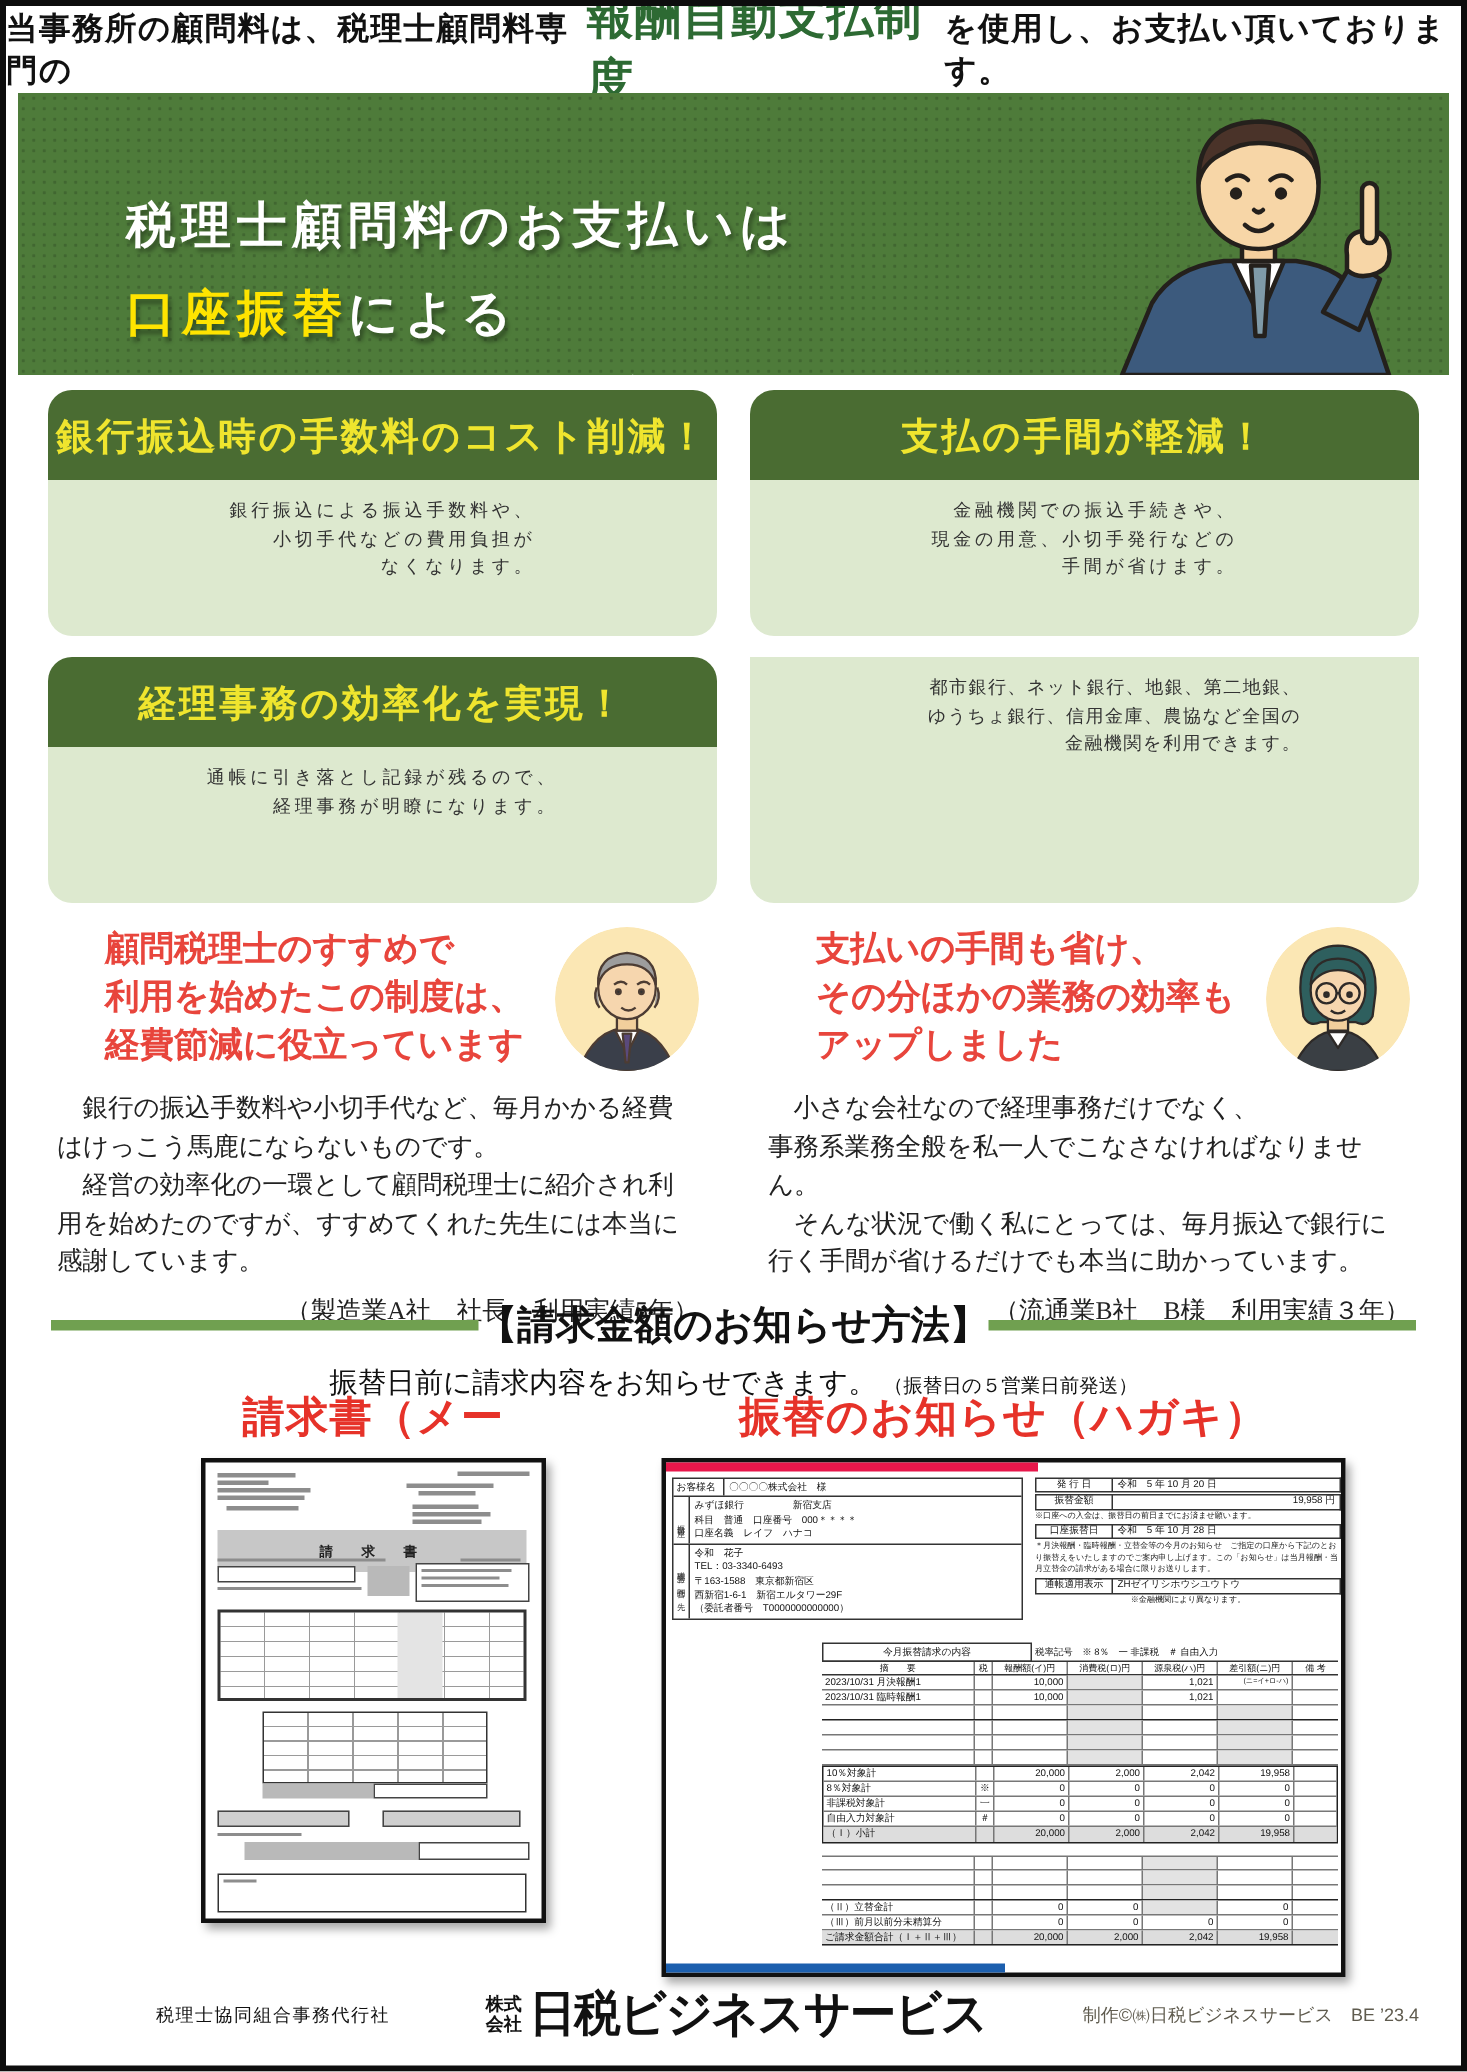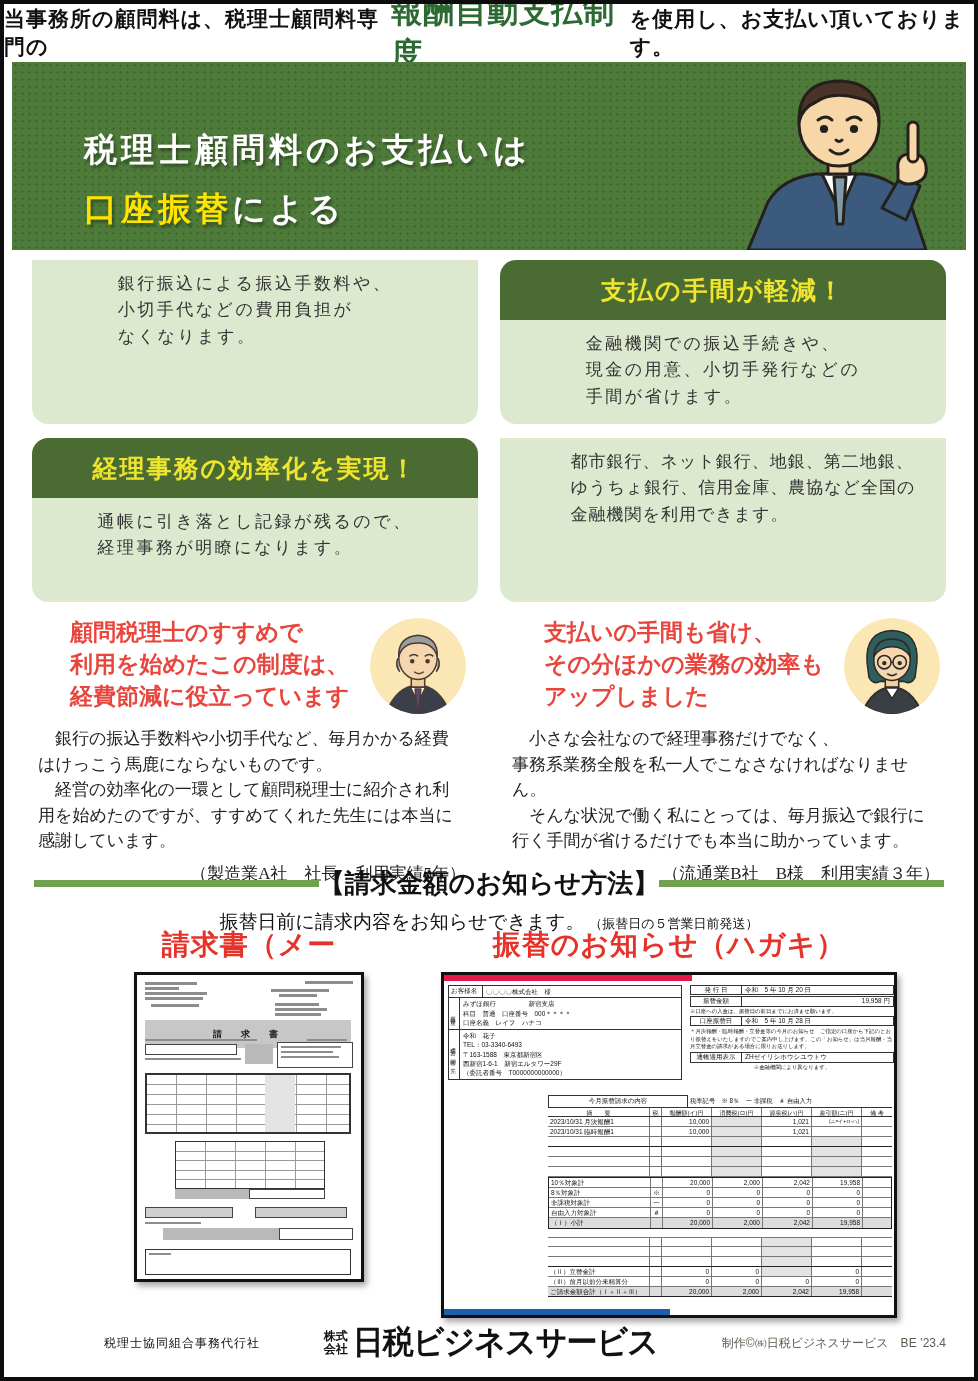--- a/index.html
+++ b/index.html
@@ -29,21 +29,21 @@
 
   
   .benefits { position:absolute; top:256px; left:28px; right:28px;
               display:grid; grid-template-columns:1fr 1fr; gap:14px 22px; }
   .bbox { display:flex; flex-direction:column; }
   .bbox-head { height:60px; background:#4a6c32; border-radius:16px 16px 0 0;
                display:flex; align-items:center; justify-content:center;
                color:#efe52e; font-size:25px; font-weight:bold; letter-spacing:2px; }
   .bbox-body { flex:1; background:#dde9cf; border-radius:0 0 16px 16px;
                display:flex; justify-content:center; padding:11px 10px 13px; min-height:104px; }
-  .bbox-body span { white-space:pre-line; font-size:17px; color:#333; letter-spacing:2.5px; line-height:1.55; }
+  .bbox-body span { white-space:pre-line; font-size:12px; color:#333; letter-spacing:2.5px; line-height:1.55;text-align:right; }
   .bbox.tight .bbox-body span { letter-spacing:1px;margin-left:40px; }
 
   
   .testimonials { position:absolute; top:612px; left:34px; right:34px;
                   display:grid; grid-template-columns:1fr 1fr; gap:0 46px; }
   .t-head { display:flex; justify-content:space-between; align-items:flex-start; }
   .t-title { white-space:pre-line; color:#e8453c; font-size:23px; font-weight:bold; line-height:1.4;margin-left:32px; }
   .avatar { width:96px; height:96px; border-radius:50%; overflow:hidden; flex:0 0 auto; margin-top:2px; }
   .t-body { font-family:"Liberation Serif", serif; font-size:17px; color:#222;
             line-height:1.5; margin-top:12px; white-space:pre-line; }
@@ -173,20 +173,21 @@
         <path d="M100,76 q9,8 18,0" fill="none"></path>
         <path d="M152,134 L172,100 L190,112 L176,146 Z" fill="#3c5a7d"></path>
         <path d="M168,96 q-2,-14 10,-16 q16,-2 18,12 q2,12 -8,16 q-12,5 -20,-2 Z" fill="#f7d6a7"></path>
         <rect x="178" y="48" width="10" height="40" rx="5" fill="#f7d6a7"></rect>
       </g>
     </svg>
   </div>
 
   <div class="benefits">
     <div class="bbox">
+      <div class="bbox-head">銀行振込時の手数料のコスト削減！</div>
       <div class="bbox-body">
           <span>銀行振込による振込手数料や、
 小切手代などの費用負担が
 なくなります。</span>
         </div>
     </div>
     <div class="bbox">
       <div class="bbox-head">支払の手間が軽減！</div>
       <div class="bbox-body">
           <span>金融機関での振込手続きや、

